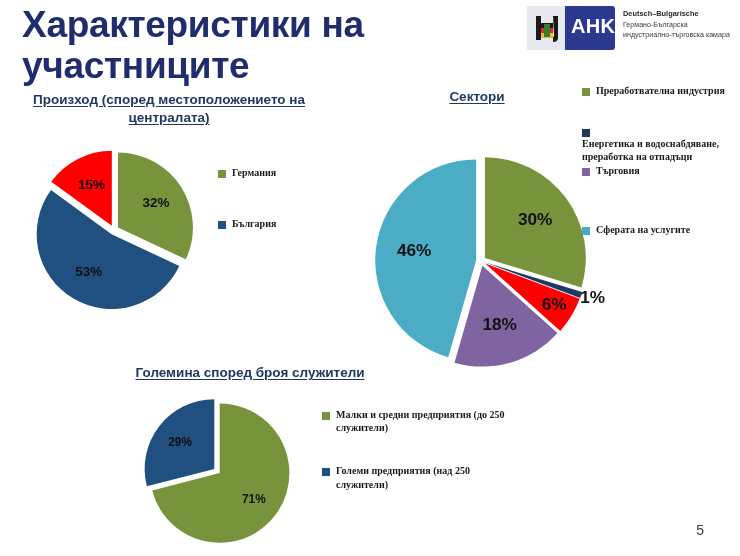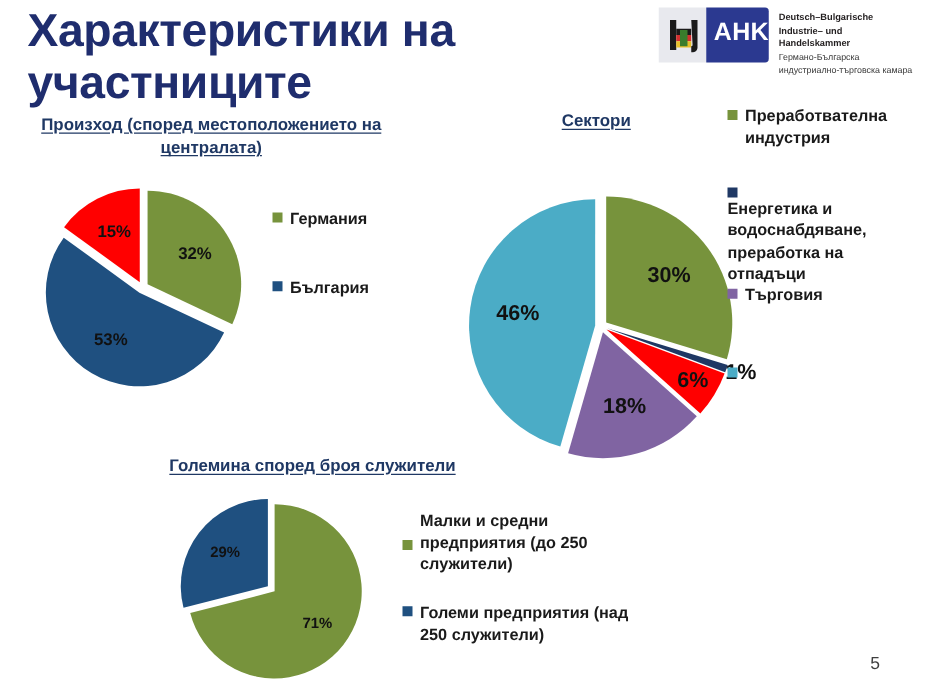--- a/index.html
+++ b/index.html
@@ -125,39 +125,39 @@
     align-items: flex-start;
     margin-bottom: 2px;
   }
   .legend-swatch {
     width: 8px; height: 8px;
     flex: 0 0 auto;
     margin-top: 4px;
     margin-right: 6px;
   }
   .legend-label {
-    font-size: 13px;
+    font-size: 10px;
     font-weight: bold;
     color: #1A1A1A;
     line-height: 1.32;
-    font-family: Liberation Sans, sans-serif;
+    font-family: Liberation Serif, serif;
   }
 
   #legend-origin  { left: 218px; top: 166px; width: 118px; }
   #legend-origin .legend-item { margin-bottom: 38px; }
 
   #legend-sectors { left: 582px; top: 84px;  width: 158px; }
   #legend-sectors .legend-item { margin-bottom: 0px; }
   #legend-sectors .li-0 { margin-bottom: 28px; }
   #legend-sectors .li-1 { margin-bottom: 0px; flex-direction: column; }
   #legend-sectors .li-2 { margin-bottom: 50px; }
   #legend-sectors .li-3 { margin-bottom: 46px; }
 
   #legend-size { left: 322px; top: 408px; width: 190px; }
-  #legend-size .li-0 { margin-bottom: 22px; align-items: center; }
+  #legend-size .li-0 { margin-bottom: 30px; }
 
   
   #page-number {
     position: absolute;
     right: 36px;
     bottom: 18px;
     font-size: 14px;
     color: #3F3F3F;
     font-family: "Liberation Sans", sans-serif;
   }
@@ -177,21 +177,20 @@
       <path d="M8,14 L20,14 L20,19 L8,19 Z" fill="#D42F2F"></path>
       <path d="M8,19 L20,19 L20,24 L8,24 Z" fill="#E8C02A"></path>
       <path d="M11,10 L17,10 L17,23 L11,23 Z" fill="#3A7D2C"></path>
       <path d="M9,3 L22,3 L22,26 L17,26 L17,8 L9,8 Z" fill="#C62828" opacity="0.0"></path>
       <path d="M20,2 L25,2 L25,24 C25,26.5 23,28 20,28 L20,23 C21.3,23 21,22 21,21 Z" fill="#1A1A1A"></path>
     </svg>
     <div class="lb-ahk">AHK</div>
   </div>
   <div id="logo-text">
     <div>Deutsch–Bulgarische</div>
-    <div>Industrie– und Handelskammer</div>
     <div class="lt-sub">Германо-Българска</div>
     <div class="lt-sub">индустриално-търговска камара</div>
   </div>
 </div>
 
 <div class="chart-title" id="title-origin">Произход (според местоположението на централата)</div>
 <div class="chart-title" id="title-sectors">Сектори</div>
 <div class="chart-title" id="title-size">Големина според броя служители</div>
 
 <div class="pie-wrap" id="pie-origin">
@@ -245,20 +244,21 @@
     <div class="legend-item li-1">
       <span class="legend-swatch" style="background: rgb(31, 56, 100);"></span>
       <span class="legend-label">Енергетика и водоснабдяване, преработка на отпадъци</span>
     </div>
     <div class="legend-item li-3">
       <span class="legend-swatch" style="background: rgb(128, 100, 162);"></span>
       <span class="legend-label">Търговия</span>
     </div>
     <div class="legend-item li-4">
       <span class="legend-swatch" style="background: rgb(75, 172, 198);"></span>
+      <span class="legend-label">Сферата на услугите</span>
     </div>
   </div>
 <div class="legend" id="legend-size">
     <div class="legend-item li-0">
       <span class="legend-swatch" style="background: rgb(119, 147, 60);"></span>
       <span class="legend-label">Малки и средни предприятия (до 250 служители)</span>
     </div>
     <div class="legend-item li-1">
       <span class="legend-swatch" style="background: rgb(31, 80, 128);"></span>
       <span class="legend-label">Големи предприятия (над 250 служители)</span>

